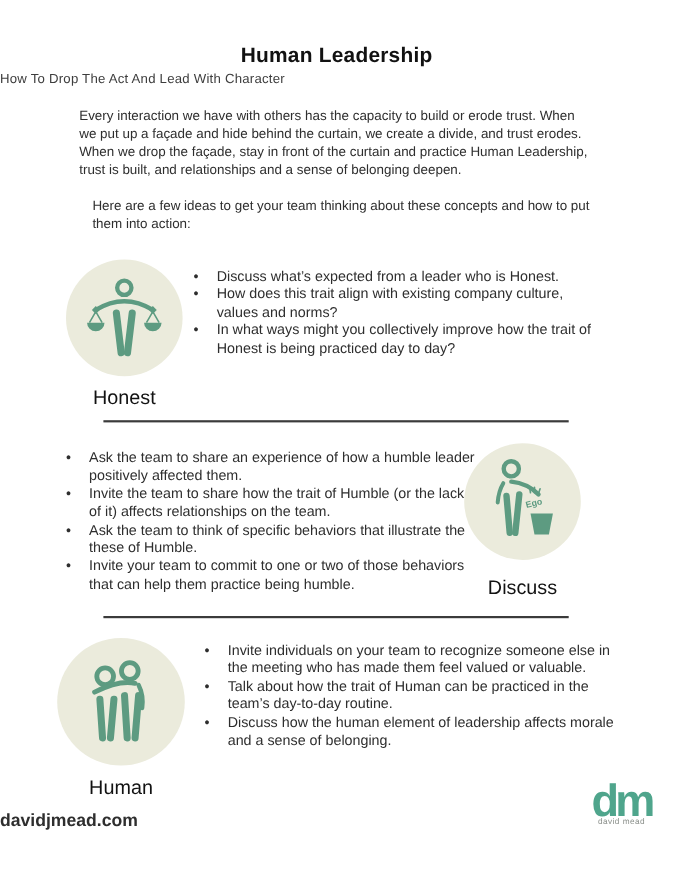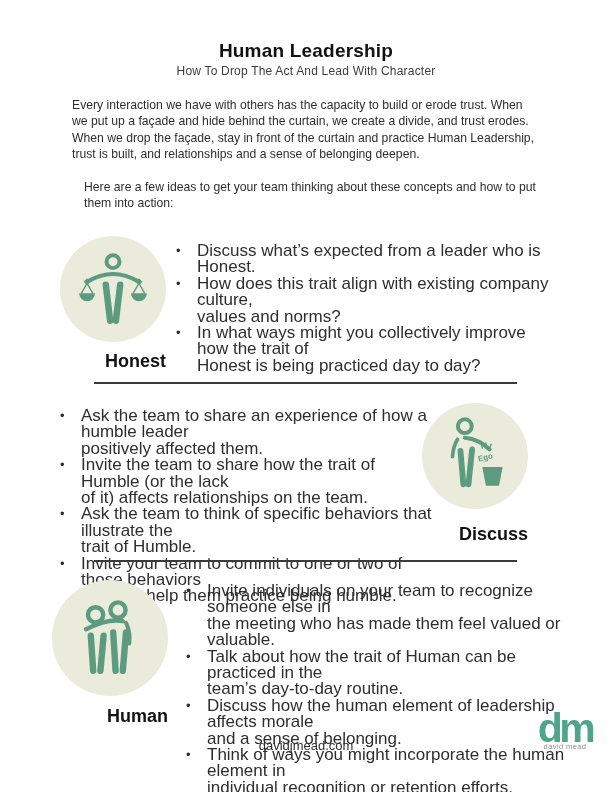--- a/index.html
+++ b/index.html
@@ -7,64 +7,64 @@
     position:relative; width:612px; height:792px; background:#ffffff;
     font-family:"Liberation Sans", sans-serif; color:#2e2e2e; overflow:hidden;
   }
   .title {
     position:absolute; top:40px; left:0; right:0; margin:0;
     text-align:center; font-size:19px; font-weight:bold; color:#121212;
     letter-spacing:0.2px;
   }
   .subtitle {
     position:absolute; top:64px; left:0; right:0;
-    text-align:center; font-size:12px; color:#3d3d3d; letter-spacing:0.2px;
+    font-size:12px; color:#3d3d3d; letter-spacing:0.2px;
   }
   .intro { position:absolute; left:72px; top:97px; width:508px; }
   .intro p {
     margin:0; font-size:12.2px; line-height:16.4px; white-space:pre-line;
   }
   .intro p + p { margin-top:16px;margin-left:12px; }
 
   .bullets {
     position:absolute; list-style:none; margin:0; padding:0;
-    font-size:17px; line-height:16.4px;
+    font-size:13px; line-height:16.4px;
   }
   .bullets li { position:relative; padding-left:24px; white-space:pre-line; }
   .bullets li::before {
     content:"\2022"; position:absolute; left:3px; top:0;
     font-size:13px; color:#2e2e2e;
   }
   .b1 { left:173px; top:243px; width:385px; }
   .b2 { left:57px;  top:408px; width:375px; }
   .b3 { left:183px; top:583px; width:385px; }
 
   .circle {
     position:absolute; border-radius:50%; background:#ebebdc;
     display:flex; align-items:center; justify-content:center;
   }
   .c1 { left:60px;  top:236px; width:106px; height:106px; }
   .c2 { left:422px; top:403px; width:106px; height:106px; }
   .c3 { left:52px;  top:580px; width:116px; height:116px; }
 
   .trait-label {
-    position:absolute; text-align:right; font-weight:bold;
+    position:absolute; text-align:center; font-weight:normal;
     font-size:18px; color:#121212;
   }
   .l1 { left:60px;  top:351px; width:106px; }
   .l2 { left:422px; top:524px; width:106px; }
   .l3 { left:52px;  top:706px; width:116px; }
 
   .divider { position:absolute; left:94px; width:423px; height:2px; background:#3b3b3b; }
   .d1 { top:382px; }
   .d2 { top:560px; }
 
   .footer-url {
     position:absolute; top:738px; left:0; right:0;
-    text-align:center; font-size:13px; color:#2e2e2e; cursor:pointer;
+    font-size:16px; color:#2e2e2e; cursor:pointer;font-weight:bold;
   }
   .logo { position:absolute; left:537px; top:712px; width:56px; text-align:center; }
   .logo-monogram {
     font-weight:bold; font-size:41px; line-height:32px;
     letter-spacing:-3.5px; color:#4fa58c;
   }
   .logo-name {
     font-size:7.5px; color:#8a8f8a; letter-spacing:0.4px; margin-top:-2px;
   }
   svg text { font-family:"Liberation Sans", sans-serif; }
@@ -111,21 +111,21 @@
   </ul>
 
   <div class="divider d1"></div>
 
   <ul class="bullets b2">
     <li>Ask the team to share an experience of how a humble leader
 positively affected them.</li>
     <li>Invite the team to share how the trait of Humble (or the lack
 of it) affects relationships on the team.</li>
     <li>Ask the team to think of specific behaviors that illustrate the
-trait of Humble.</li>
+these of Humble.</li>
     <li>Invite your team to commit to one or two of those behaviors
 that can help them practice being humble.</li>
   </ul>
   <div class="circle c2">
     <svg width="74" height="80" viewBox="0 0 100 110">
       <g stroke="#5d9b81" fill="none" stroke-linecap="round">
         <circle cx="36" cy="14" r="9.5" stroke-width="5.5"></circle>
         <path d="M36 30 Q56 32 70 46" stroke-width="5.5"></path>
         <path d="M26 32 Q20 42 19 56" stroke-width="5"></path>
         <path d="M30 48 L34 94" stroke-width="8"></path>
@@ -155,22 +155,20 @@
     </svg>
   </div>
   <div class="trait-label l3">Human</div>
   <ul class="bullets b3">
     <li>Invite individuals on your team to recognize someone else in
 the meeting who has made them feel valued or valuable.</li>
     <li>Talk about how the trait of Human can be practiced in the
 team’s day-to-day routine.</li>
     <li>Discuss how the human element of leadership affects morale
 and a sense of belonging.</li>
-    <li>Think of ways you might incorporate the human element in
-individual recognition or retention efforts.</li>
   </ul>
 
   <div class="footer-url">davidjmead.com</div>
   <div class="logo">
     <div class="logo-monogram">dm</div>
     <div class="logo-name">david mead</div>
   </div>
 
 </div>
 

